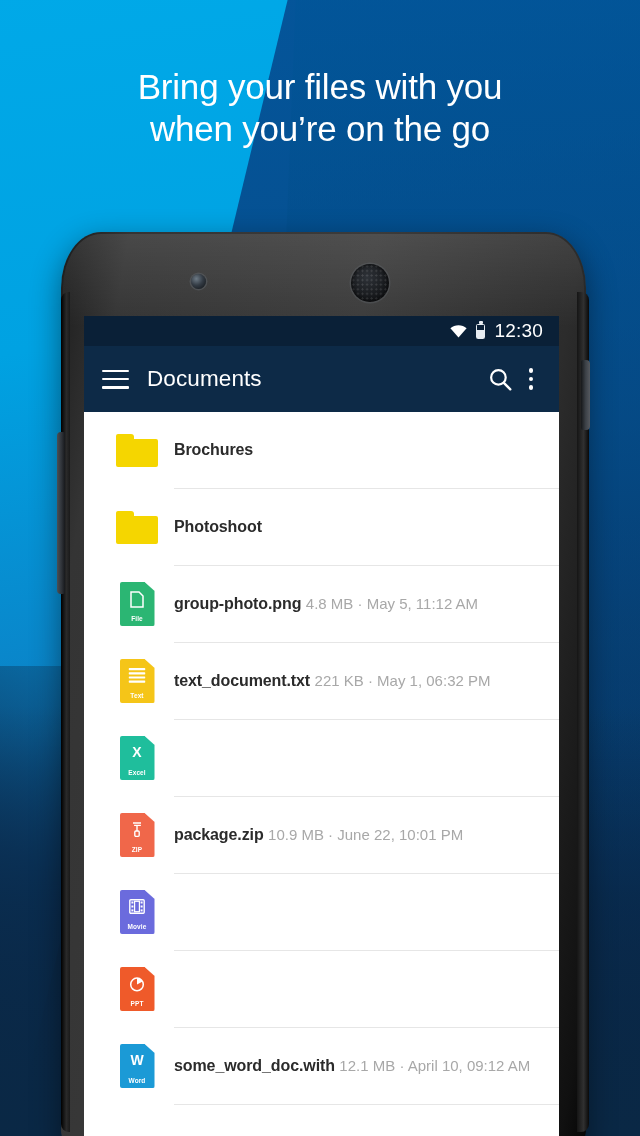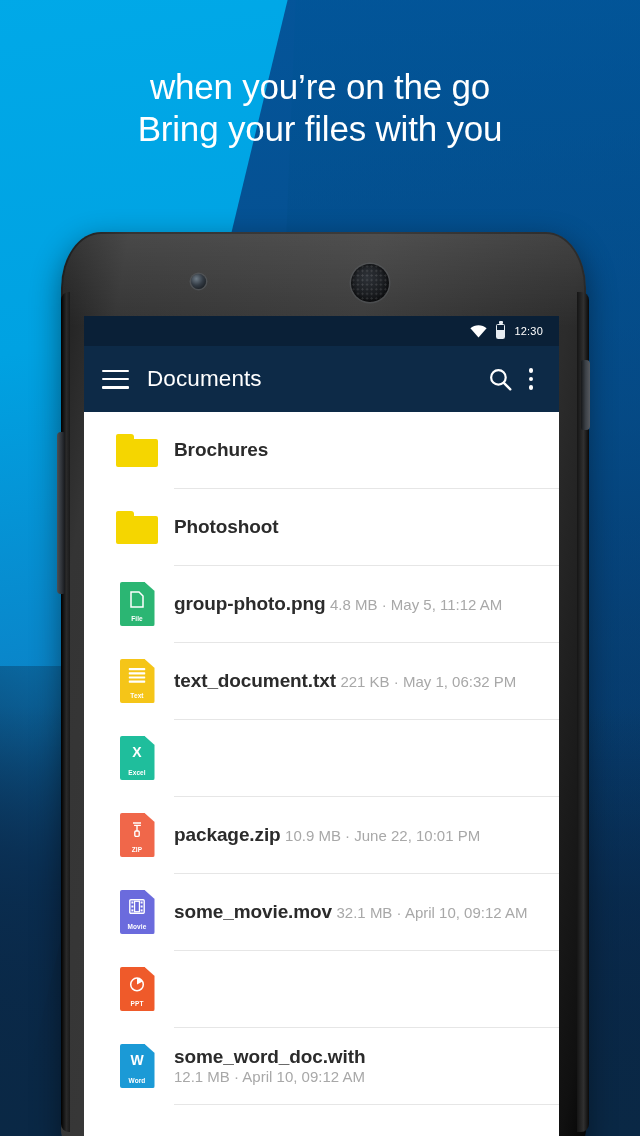--- a/index.html
+++ b/index.html
@@ -109,21 +109,21 @@
   .sb-wifi { width:17px; height:13px; position:relative; }
   .sb-wifi svg { display:block; }
   .sb-batt {
     width:9px; height:15px; border:1.5px solid #e8edf2; border-radius:1.5px;
     position:relative; background:linear-gradient(180deg,#0a2037 0 42%,#e8edf2 42% 100%);
   }
   .sb-batt::before {
     content:""; position:absolute; left:2px; top:-3.5px; width:4px; height:2.5px;
     background:#e8edf2; border-radius:1px;
   }
-  .sb-time { color:#ffffff; font-size:11px; letter-spacing:.2px; }
+  .sb-time { color:#ffffff; font-size:19px; letter-spacing:.2px; }
 
   
   #appbar {
     height:66px; background:#0d2a47; display:flex; align-items:center;
     padding:0 14px 0 18px; position:relative;
   }
   .hamburger { width:27px; height:19px; display:flex; flex-direction:column;
     justify-content:space-between; cursor:pointer; }
   .hamburger i { display:block; height:2.6px; background:#fff; border-radius:1px; }
   #appbar-title {
@@ -138,21 +138,21 @@
   
   #filelist { background:#fff; }
   .row {
     display:flex; align-items:center; height:76px; padding:0 0 0 16px;
     position:relative; cursor:pointer;
   }
   .row.folder { height:76px; }
   .row .thumb { width:74px; flex:0 0 74px; display:flex; align-items:center; justify-content:center; }
   .row .meta { flex:1; min-width:0; padding-right:14px; }
   .row .fname {
-    font-size:19px; font-weight:700; color:#2b2b2b; letter-spacing:-.1px;
+    font-size:16px; font-weight:700; color:#2b2b2b; letter-spacing:-.1px;
     white-space:nowrap; overflow:hidden; text-overflow:ellipsis;
   }
   .row .fsub {
     font-size:15px; color:#a8a8a8; margin-top:3px; white-space:nowrap;
     overflow:hidden; text-overflow:ellipsis;
   }
   .divider { height:1px; background:#e6e6e6; margin-left:90px; }
 
   
   .folder-glyph { width:42px; height:33px; position:relative; }
@@ -193,22 +193,22 @@
 
 <div id="bg">
   <div class="bg-base"></div>
   <div class="bg-wedge-light"></div>
   <div class="bg-wedge-mid"></div>
   <div class="bg-dark-bottom"></div>
   <div class="bg-dark-left"></div>
 </div>
 
 <div id="headline">
+  <span class="hl-line">Bring your files with you</span>
   <span class="hl-line">when you’re on the go</span>
-  <span class="hl-line">Bring your files with you</span>
 </div>
 
 <div id="phone">
   <div class="phone-body"></div>
   <div class="phone-edge-l"></div>
   <div class="phone-edge-r"></div>
   <div class="btn-volume"></div>
   <div class="btn-power"></div>
   <div class="cam"></div>
   <div class="speaker"></div>
@@ -370,24 +370,20 @@
                     <rect x="11.6" y="2.5" width="2" height="2"></rect>
                     <rect x="11.6" y="6.5" width="2" height="2"></rect>
                     <rect x="11.6" y="10.4" width="2" height="2"></rect>
                   </g>
                 <rect x="5.6" y="2.3" width="4.8" height="10.4" fill="none" stroke="#fff" stroke-width="1.2"></rect>
               </svg>
             </span>
             <span class="lbl">Movie</span>
           </span>
         </span>
-        <span class="meta">
-          <span class="fname">some_movie.mov</span>
-          <span class="fsub">32.1 MB · April 10, 09:12 AM</span>
-        </span>
       </div>
       <div class="divider"></div>
 
       <div class="row">
         <span class="thumb">
           <span class="file-glyph">
             <span class="page" style="background:#ef5a2a"></span>
               <span class="fold"></span>
             <span class="symsvg">
               <svg width="16" height="16" viewBox="0 0 16 16">

